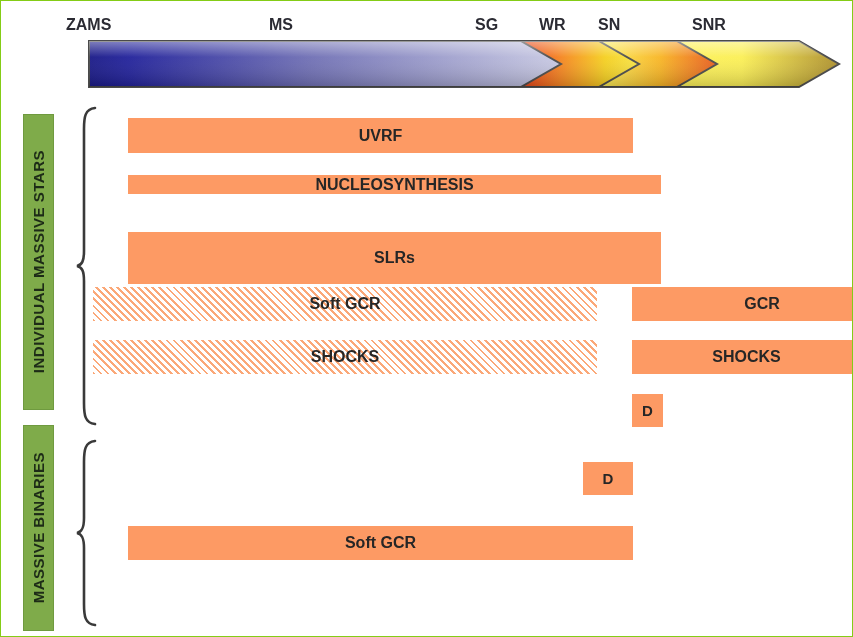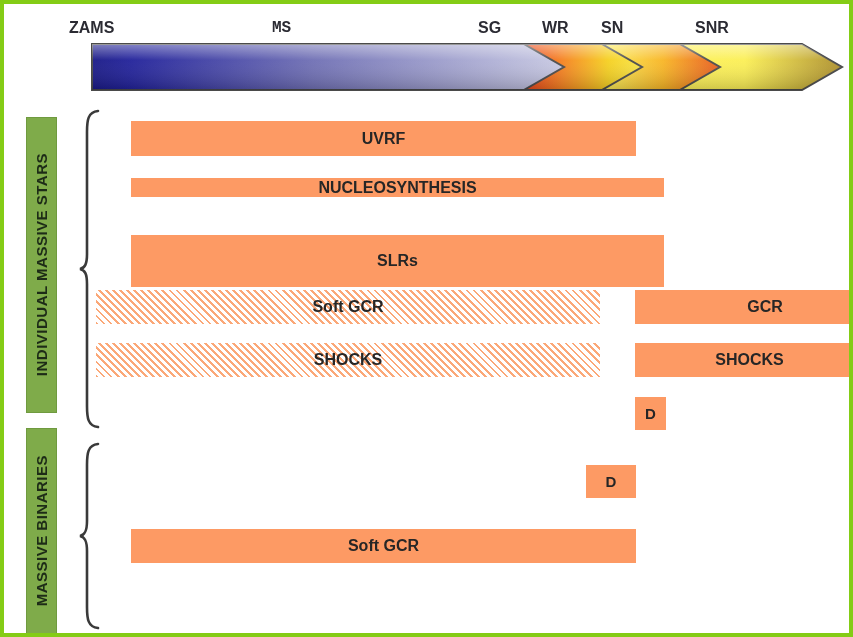--- a/index.html
+++ b/index.html
@@ -5,21 +5,21 @@
   html, body {
     margin: 0;
     padding: 0;
     background: #ffffff;
   }
   #figure {
     position: relative;
     width: 853px;
     height: 637px;
     background: #ffffff;
-    border: 4px solid #84cc16;
+    border: 1px solid #84cc16;
     box-sizing: border-box;
     overflow: hidden;
     font-family: "Liberation Sans", sans-serif;
   }
 
   
   .phase-label {
     position: absolute;
     font-family: "Liberation Sans", sans-serif;
     font-size: 16px;
@@ -97,21 +97,21 @@
     font-size: 15px;
   }
 </style>
 </head>
 <body>
 
 <div id="figure">
 
   <div>
     <div class="phase-label" style="left:65px; top:16px;">ZAMS</div>
-    <div class="phase-label" style="left:268px; top:16px;font-family:Liberation Mono, monospace;">MS</div>
+    <div class="phase-label" style="left:268px; top:16px;">MS</div>
     <div class="phase-label" style="left:474px; top:16px;">SG</div>
     <div class="phase-label" style="left:538px; top:16px;">WR</div>
     <div class="phase-label" style="left:597px; top:16px;">SN</div>
     <div class="phase-label" style="left:691px; top:16px;text-align:center;">SNR</div>
   </div>
 
   <svg id="evolution-arrow" viewBox="0 0 756 50" preserveAspectRatio="none" xmlns="http://www.w3.org/2000/svg">
     <defs>
       <linearGradient id="gradMain" x1="0" y1="0" x2="1" y2="0">
         <stop offset="0%" stop-color="#191987"></stop>

